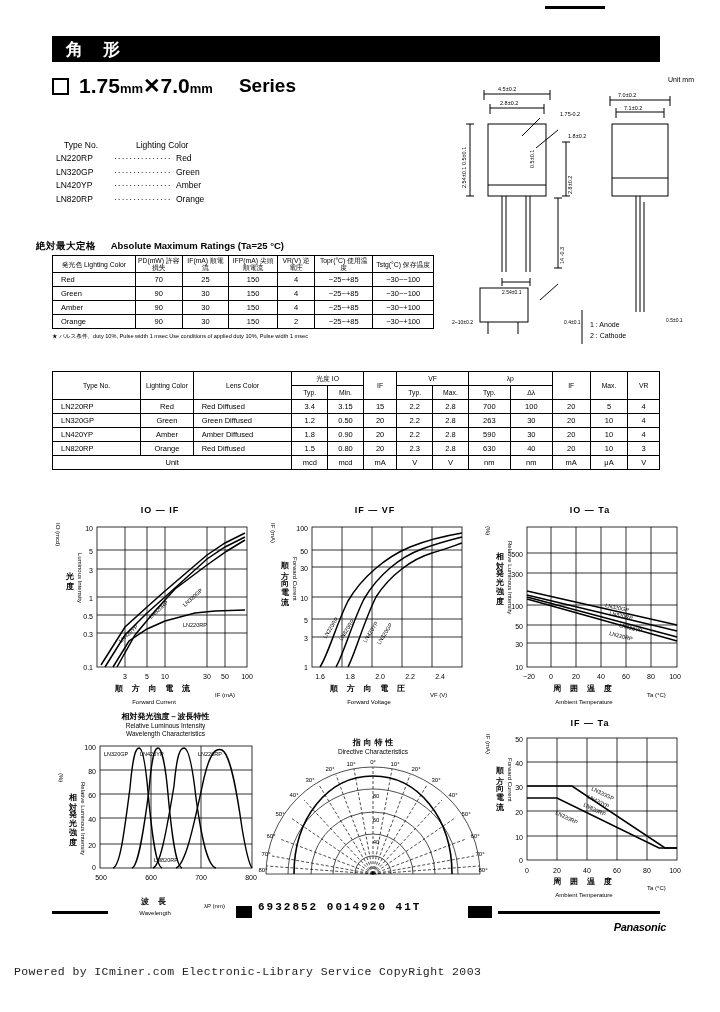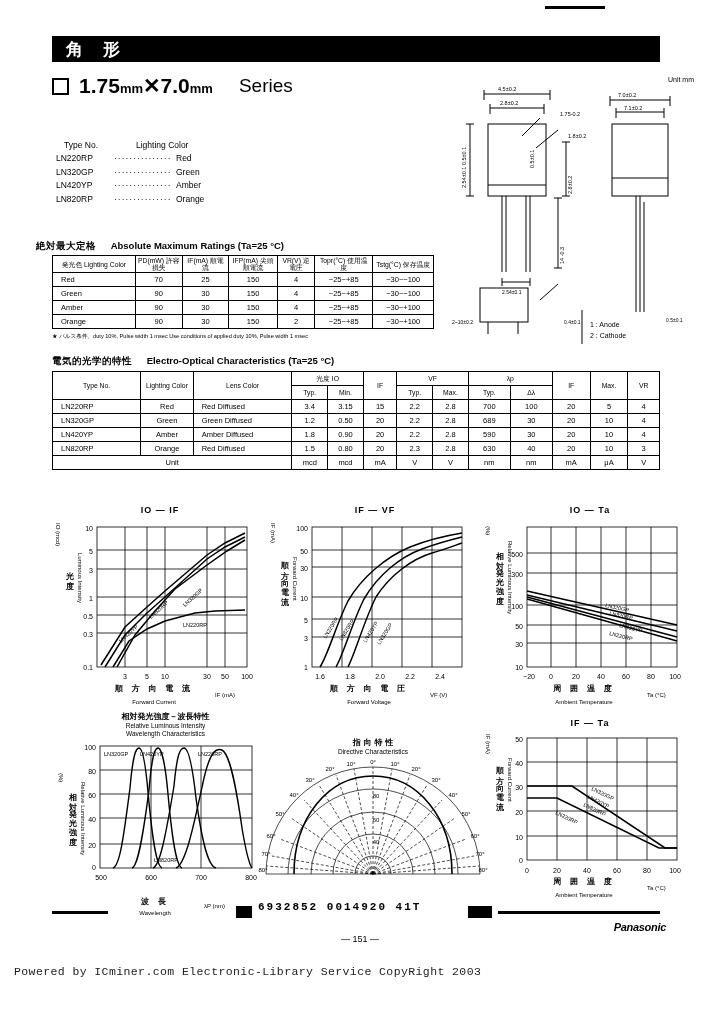--- a/index.html
+++ b/index.html
@@ -29,21 +29,21 @@
     position:absolute; left:0; right:0; text-align:center;
     font-size:15px; font-weight:bold; letter-spacing:0.5px;
   }
   .series-line {
     position:absolute; left:52px; top:74px;
     display:flex; align-items:center; gap:10px;
   }
   .sq-icon { width:17px; height:17px; border:2px solid #000; }
   .series-txt { font-size:21px; font-weight:bold; letter-spacing:0px; }
   .series-txt .sm { font-size:13px; }
-  .series-word { font-size:19px; font-weight:normal; margin-left:16px; }
+  .series-word { font-size:19px; font-weight:bold; margin-left:16px; }
 
   
   .typelist { position:absolute; left:56px; top:140px; font-size:8.5px; }
   .typelist .hdr { display:flex; margin-bottom:3px; padding-left:8px;}
   .typelist .hdr span:first-child { width:72px; }
   .typelist .row { display:flex; margin-bottom:3.5px; }
   .typelist .row .pn { width:58px; }
   .typelist .row .dots { width:62px; overflow:hidden; letter-spacing:1px; }
   .typelist .row .col { }
 
@@ -286,24 +286,20 @@
       <td>150</td>
       <td>2</td>
       <td>−25~+85</td>
       <td>−30~+100</td>
     </tr>
   </tbody>
     </table>
 
   <div class="note" style="left:52px; top:333px;">★ パルス条件、duty 10%, Pulse width 1 msec    Use conditions of applied duty 10%, Pulse width 1 msec</div>
 
-  <div class="sec-label" style="left:52px; top:355px;">
-    <span class="jp">電気的光学的特性</span>
-    <span class="en">Electro-Optical Characteristics (Ta=25 °C)</span>
-  </div>
 
   <table class="dt" style="left:52px; top:371px; width:608px;">
     <tbody>
         <tr>
       <th rowspan="2" style="width:84px;">Type No.</th>
       <th rowspan="2" style="width:50px;">Lighting Color</th>
       <th rowspan="2" style="width:94px;">Lens Color</th>
       <th colspan="2">光度 IO</th>
       <th rowspan="2" style="width:32px;">IF</th>
       <th colspan="2">VF</th>
@@ -337,21 +333,21 @@
     </tr>
     <tr>
       <td class="lbl">LN320GP</td>
       <td>Green</td>
       <td class="lbl">Green Diffused</td>
       <td>1.2</td>
       <td>0.50</td>
       <td>20</td>
       <td>2.2</td>
       <td>2.8</td>
-      <td>689</td>
+      <td>263</td>
       <td>30</td>
       <td>20</td>
       <td>10</td>
       <td>4</td>
     </tr>
     <tr>
       <td class="lbl">LN420YP</td>
       <td>Amber</td>
       <td class="lbl">Amber Diffused</td>
       <td>1.8</td>
@@ -791,16 +787,15 @@
       <span class="axis-lbl">Ta (°C)</span>
     </div>
   </div>
 
   <div class="blk" style="left:52px; top:911px; width:56px; height:3px;"></div>
   <div class="blk" style="left:236px; top:906px; width:16px; height:12px;"></div>
   <div class="barcode-txt">6932852 0014920 41T</div>
   <div class="blk" style="left:468px; top:906px; width:24px; height:12px;"></div>
   <div class="blk" style="left:498px; top:911px; width:162px; height:3px;"></div>
   <div class="brand">Panasonic</div>
-  <div class="pageno">— 151 —</div>
   <div class="watermark">Powered by ICminer.com Electronic-Library Service CopyRight 2003</div>
 
 </div>
 
 </body></html>

